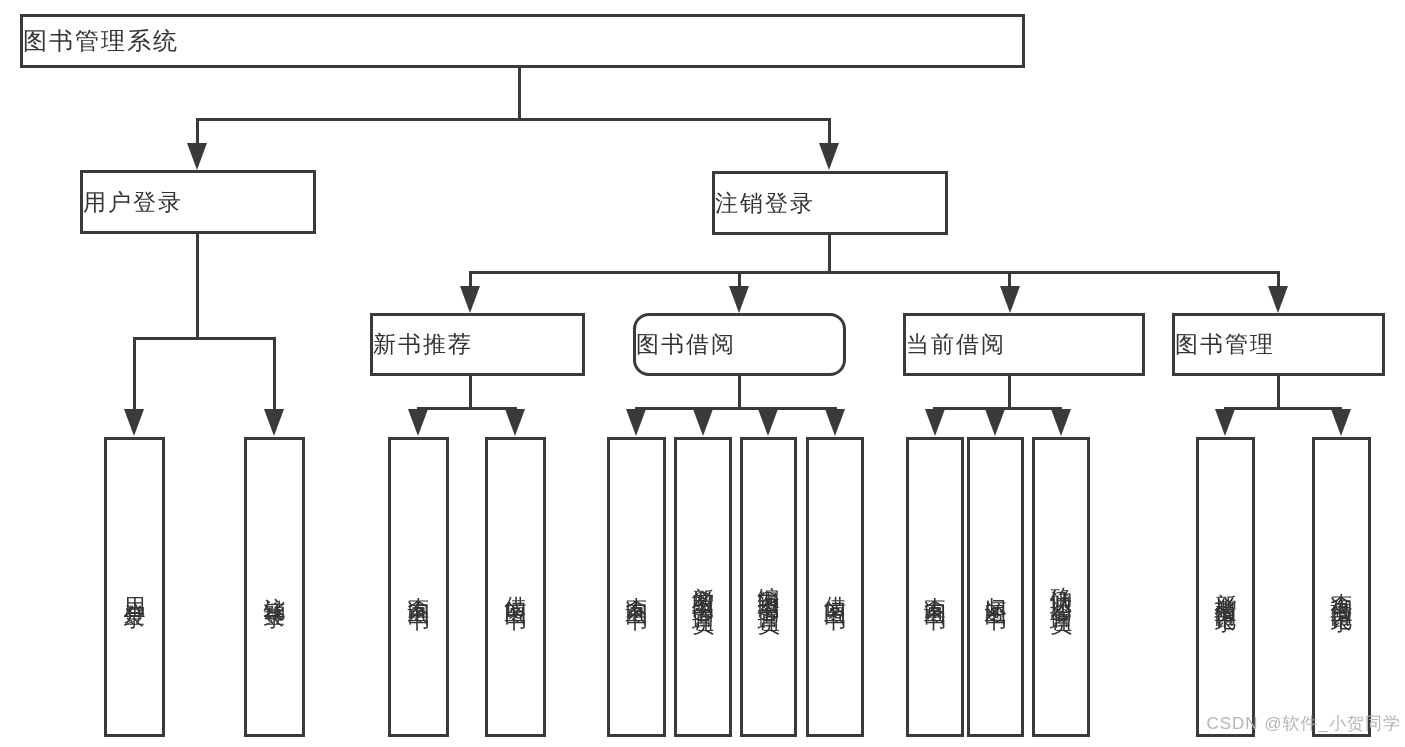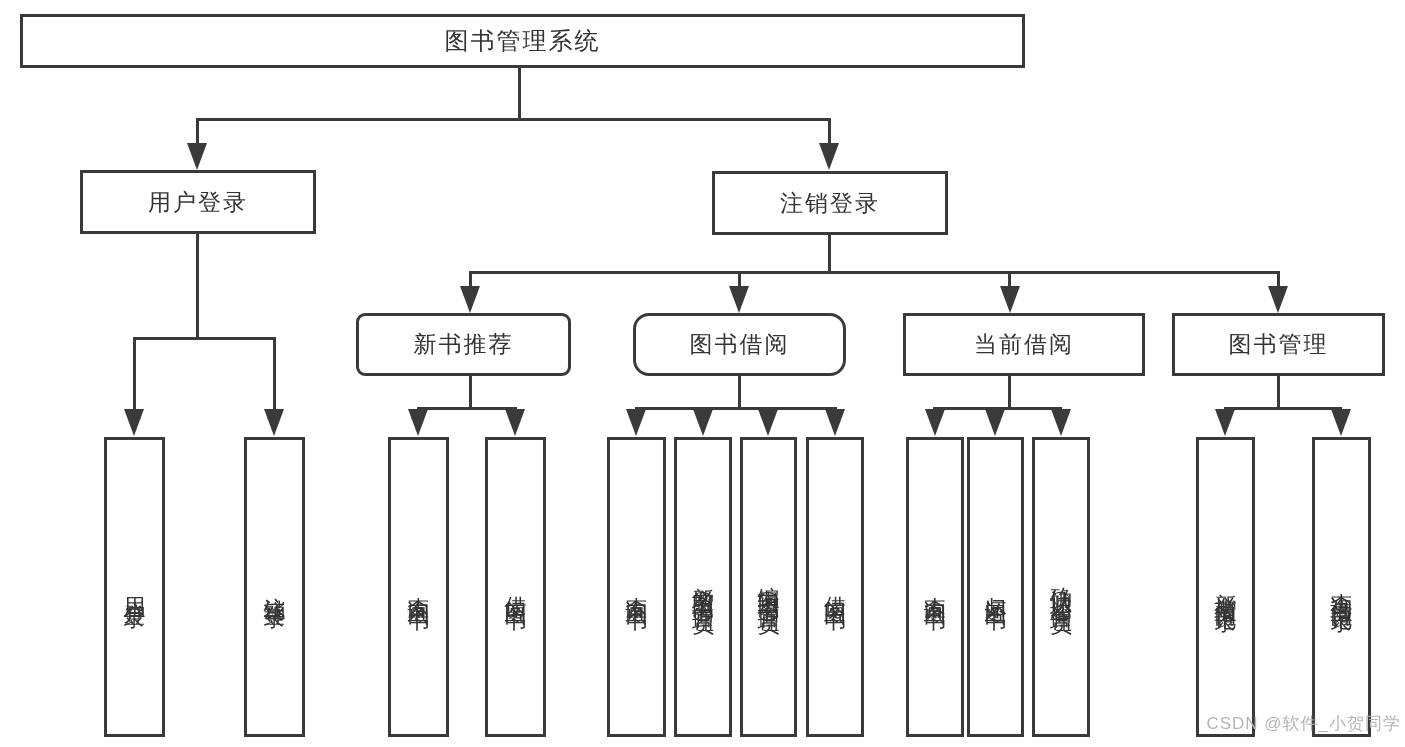--- a/index.html
+++ b/index.html
@@ -18,21 +18,20 @@
     font-family: "Liberation Sans", sans-serif;
     color: var(--text);
     overflow: hidden;
   }
   .box {
     position: absolute;
     border: 3px solid var(--line);
     background: var(--bg);
     display: flex;
     align-items: center;
-    justify-content: center;
     font-size: 23px;
     letter-spacing: 2px;
     color: var(--text);
     font-family: Liberation Mono, monospace;
   }
   .box.root { font-size: 24px; }
   .vbox {
     position: absolute;
     border: 3px solid var(--line);
     background: var(--bg);
@@ -103,21 +102,21 @@
   <div class="hline" style="left:469px; top:271px; width:811px;"></div>
   <div class="vline" style="left:469px; top:271px; height:16px;"></div>
   <div class="vline" style="left:738px; top:271px; height:16px;"></div>
   <div class="vline" style="left:1008px; top:271px; height:16px;"></div>
   <div class="vline" style="left:1277px; top:271px; height:16px;"></div>
   <div class="arrow" style="left:460px; top:286px;"></div>
   <div class="arrow" style="left:729px; top:286px;"></div>
   <div class="arrow" style="left:1000px; top:286px;"></div>
   <div class="arrow" style="left:1268px; top:286px;"></div>
 
-  <div class="box" style="left:356px; top:313px; width:215px; height:63px;border-radius:9px;">
+  <div class="box" style="left:370px; top:313px; width:215px; height:63px;">
     <span>新书推荐</span>
   </div>
   <div class="box" style="left:633px; top:313px; width:213px; height:63px;border-radius:16px;">
     <span>图书借阅</span>
   </div>
   <div class="box" style="left:903px; top:313px; width:242px; height:63px;">
     <span>当前借阅</span>
   </div>
   <div class="box" style="left:1172px; top:313px; width:213px; height:63px;">
     <span>图书管理</span>

